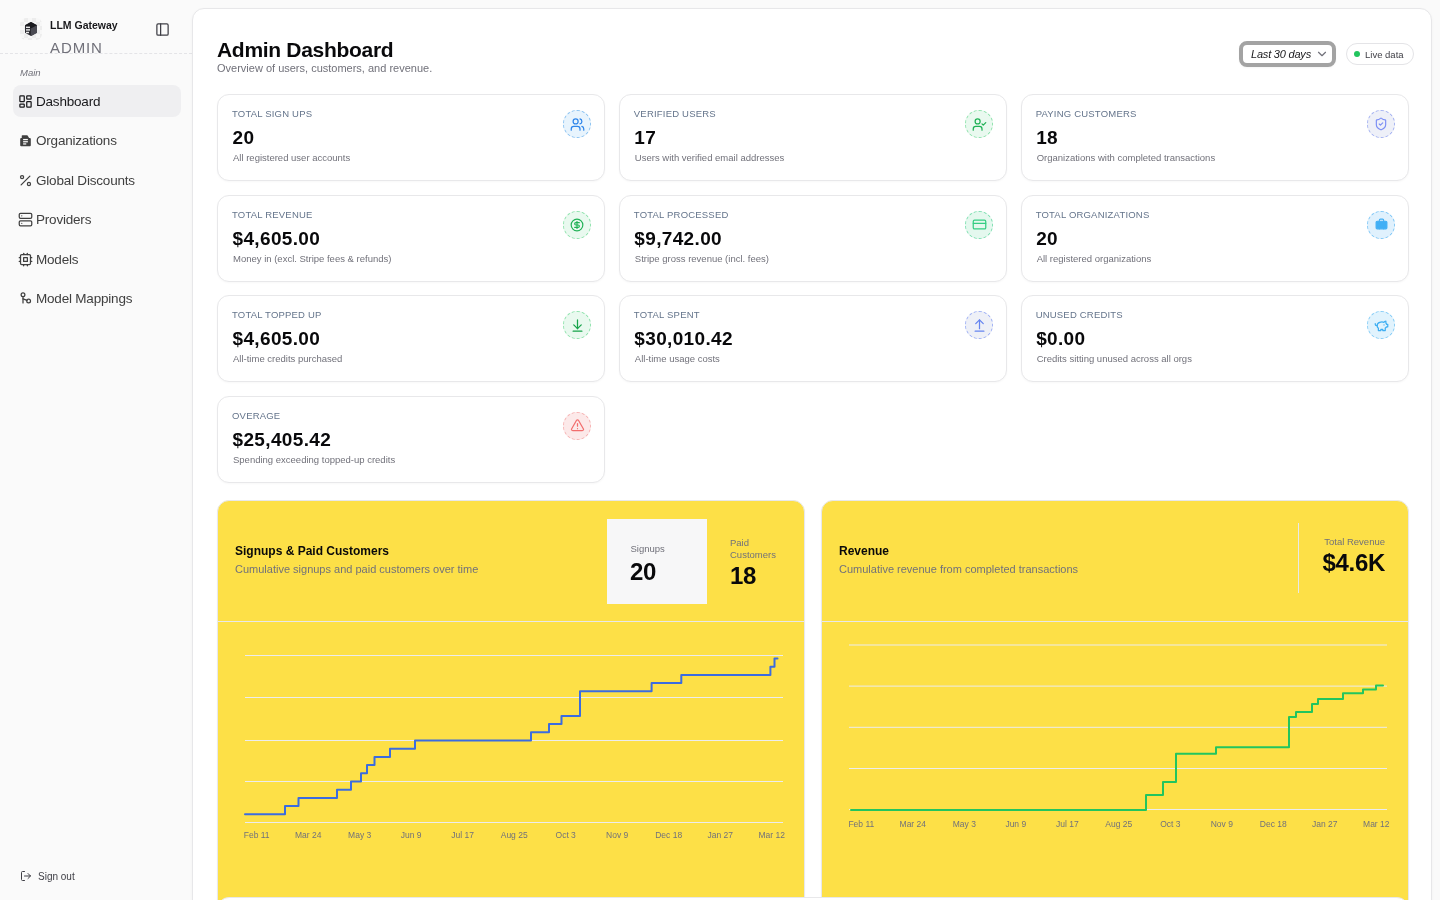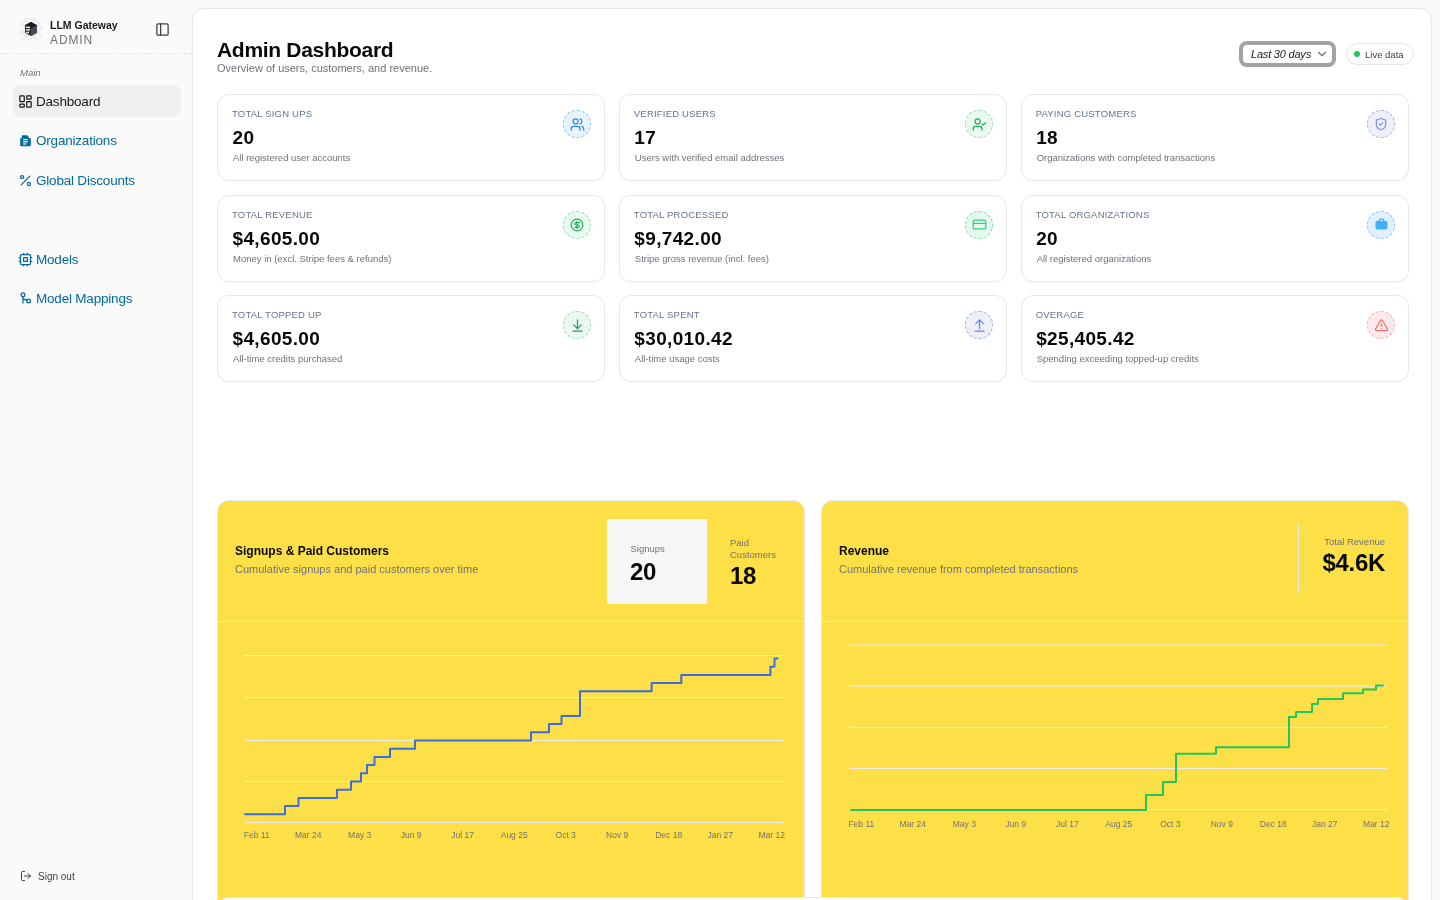--- a/index.html
+++ b/index.html
@@ -5,26 +5,26 @@
 * { margin:0; padding:0; box-sizing:border-box; }
 html,body { width:1440px; height:900px; overflow:hidden; background:#fafafa;
   font-family:"Liberation Sans", sans-serif; -webkit-font-smoothing:antialiased; }
 
 #sidebar { position:absolute; left:0; top:0; width:192px; height:865px; background:#fafafa; }
 #logo { position:absolute; left:20px; top:18px; width:22px; height:22px; border-radius:6px;
   background:conic-gradient(#ededed 90deg,#f7f7f7 90deg 180deg,#ededed 180deg 270deg,#f7f7f7 270deg);
   background-size:8px 8px; overflow:hidden; }
 #brand { position:absolute; left:50px; top:17px; }
 #brand .t1 { font-size:10.5px; font-weight:bold; color:#18181b; line-height:1; margin-top:3px; }
-#brand .t2 { font-size:12px; color:#71717a; letter-spacing:0.9px; line-height:1; margin-top:3px; }
+#brand .t2 { font-size:15px; color:#71717a; letter-spacing:0.9px; line-height:1; margin-top:9px; }
 #toggle { position:absolute; left:155px; top:22px; color:#3f3f46; }
 #sep1 { position:absolute; left:0; top:53px; width:192px; border-top:1px dashed #e4e4e7; }
 #mainlbl { position:absolute; left:20px; top:67.5px; font-size:9.5px; color:#71717a; line-height:1;font-style:italic; }
 .navitem { position:absolute; left:13px; width:168px; height:32px; border-radius:8px;
-  display:flex; align-items:center; color:#0369a1; font-size:13.5px; letter-spacing:-0.2px; }
+  display:flex; align-items:center; color:#404040; font-size:13.5px; letter-spacing:-0.2px; }
 .navitem svg { margin-left:5px; flex:none; }
 .navitem span { margin-left:3px; }
 .navitem.active { background:#efeff1; color:#18181b; font-weight:500; }
 #signout { position:absolute; left:13px; top:862px; width:168px; height:28px; border-radius:8px;
   display:flex; align-items:center; color:#3f3f46; font-size:10px; }
 #signout svg { margin-left:7px; width:12px; height:12px; }
 #signout span { margin-left:6px; }
 
 #main { position:absolute; left:192px; top:8px; width:1240px; height:1100px;
   background:#fff; border:1px solid #e7e7e9; border-radius:12px;
@@ -115,20 +115,29 @@
       <span>Organizations</span>
     </div>
   <div class="navitem" style="top:164px">
       <svg width="15" height="15" viewBox="0 0 24 24" fill="none" stroke="currentColor" stroke-width="2" stroke-linecap="round" stroke-linejoin="round">
         <line x1="19" x2="5" y1="5" y2="19"></line>
         <circle cx="6.5" cy="6.5" r="2.5"></circle>
         <circle cx="17.5" cy="17.5" r="2.5"></circle>
       </svg>
       <span>Global Discounts</span>
     </div>
+  <div class="navitem" style="top:203.5px">
+      <svg width="15" height="15" viewBox="0 0 24 24" fill="none" stroke="currentColor" stroke-width="2" stroke-linecap="round" stroke-linejoin="round">
+        <rect width="20" height="8" x="2" y="2" rx="2" ry="2"></rect>
+        <rect width="20" height="8" x="2" y="14" rx="2" ry="2"></rect>
+        <line x1="6" x2="6.01" y1="6" y2="6"></line>
+        <line x1="6" x2="6.01" y1="18" y2="18"></line>
+      </svg>
+      <span>Providers</span>
+    </div>
   <div class="navitem" style="top:243px">
       <svg width="15" height="15" viewBox="0 0 24 24" fill="none" stroke="currentColor" stroke-width="2" stroke-linecap="round" stroke-linejoin="round">
         <rect width="16" height="16" x="4" y="4" rx="2"></rect>
         <rect width="6" height="6" x="9" y="9"></rect>
         <path d="M15 2v2"></path>
         <path d="M15 20v2"></path>
         <path d="M2 15h2"></path>
         <path d="M2 9h2"></path>
         <path d="M20 15h2"></path>
         <path d="M20 9h2"></path>
@@ -250,20 +259,32 @@
       </div>
     <div class="scard">
         <div class="lbl">TOTAL SPENT</div>
         <div class="val">$30,010.42</div>
         <div class="sub">All-time usage costs</div>
       <div class="ic" style="background:#eef0f7;border:1px dashed #9fb1f5;color:#6584f0">
           <svg width="15" height="15" viewBox="0 0 24 24" fill="none" stroke="currentColor" stroke-width="2" stroke-linecap="round" stroke-linejoin="round">
             <path d="m18 9-6-6-6 6"></path>
             <path d="M12 3v14"></path>
             <path d="M5 21h14"></path>
+          </svg>
+        </div>
+      </div>
+    <div class="scard">
+        <div class="lbl">UNUSED CREDITS</div>
+        <div class="val">$0.00</div>
+        <div class="sub">Credits sitting unused across all orgs</div>
+      <div class="ic" style="background:#e1f3fd;border:1px dashed #86cdf7;color:#3eaef2">
+          <svg width="15" height="15" viewBox="0 0 24 24" fill="none" stroke="currentColor" stroke-width="2" stroke-linecap="round" stroke-linejoin="round">
+            <path d="M19 5c-1.5 0-2.8 1.4-3 2-3.5-1.5-11-.3-11 5 0 1.8 0 3 2 4.5V20h4v-2h3v2h4v-4c1-.5 1.7-1 2-2h2v-4h-2c0-1-.5-1.5-1-2V5z"></path>
+            <path d="M2 9v1c0 1.1.9 2 2 2h1"></path>
+            <path d="M16 11h.01"></path>
           </svg>
         </div>
       </div>
     <div class="scard">
         <div class="lbl">OVERAGE</div>
         <div class="val">$25,405.42</div>
         <div class="sub">Spending exceeding topped-up credits</div>
       <div class="ic" style="background:#fce9e9;border:1px dashed #f7b3b3;color:#f26d6d">
           <svg width="15" height="15" viewBox="0 0 24 24" fill="none" stroke="currentColor" stroke-width="2" stroke-linecap="round" stroke-linejoin="round">
             <path d="m21.73 18-8-14a2 2 0 0 0-3.46 0l-8 14A2 2 0 0 0 4 20h16a2 2 0 0 0 1.73-2z"></path>

